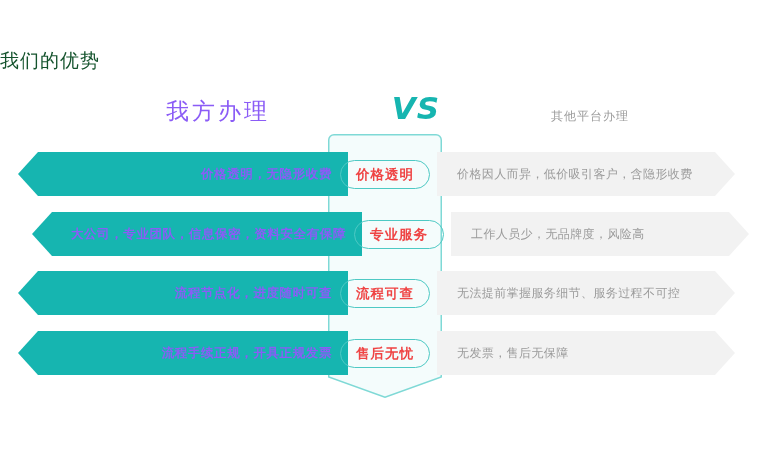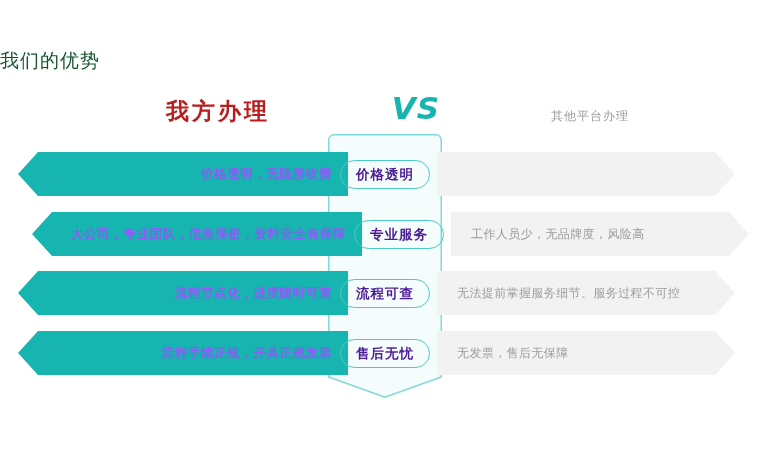--- a/index.html
+++ b/index.html
@@ -37,22 +37,22 @@
   }
 
   
   .head-left {
     position: absolute;
     left: 118px;
     top: 96px;
     width: 200px;
     text-align: center;
     font-size: 23px;
-    font-weight: bold;
-    color: #b91c1c;
+    font-weight: normal;
+    color: #8b5cf6;
     letter-spacing: 3px;
   }
   .head-vs {
     position: absolute;
     left: 330px;
     top: 90px;
     width: 110px;
     text-align: right;
     font-size: 31px;
     font-weight: bold;
@@ -119,21 +119,21 @@
   .pill {
     position: absolute;
     left: 340px;
     top: 8px;
     width: 90px;
     height: 29px;
     box-sizing: border-box;
     border: 1.5px solid #4ec9c4;
     border-radius: 15px;
     background: transparent;
-    color: #4c1d95;
+    color: #ef4444;
     font-size: 13.5px;
     font-weight: bold;
     line-height: 26px;
     text-align: center;
     letter-spacing: 1px;
   }
 
   
   .right-bar {
     position: absolute;
@@ -177,20 +177,21 @@
       <svg width="330" height="44" viewBox="0 0 330 44" xmlns="http://www.w3.org/2000/svg">
         <path d="M20 0 H330 V44 H20 L0 22 Z" fill="#16b5b0"></path>
       </svg>
       <span class="bar-text">价格透明，无隐形收费</span>
     </div>
     <div class="pill">价格透明</div>
     <div class="right-bar">
       <svg width="298" height="44" viewBox="0 0 298 44" xmlns="http://www.w3.org/2000/svg">
         <path d="M0 0 H278 L298 22 L278 44 H0 Z" fill="#f2f2f2"></path>
       </svg>
+      <span class="bar-text">价格因人而异，低价吸引客户，含隐形收费</span>
     </div>
   </div>
 
   <div class="row r1">
     <div class="left-bar">
       <svg width="330" height="44" viewBox="0 0 330 44" xmlns="http://www.w3.org/2000/svg">
         <path d="M20 0 H330 V44 H20 L0 22 Z" fill="#16b5b0"></path>
       </svg>
       <span class="bar-text">大公司，专业团队，信息保密，资料安全有保障</span>
     </div>

